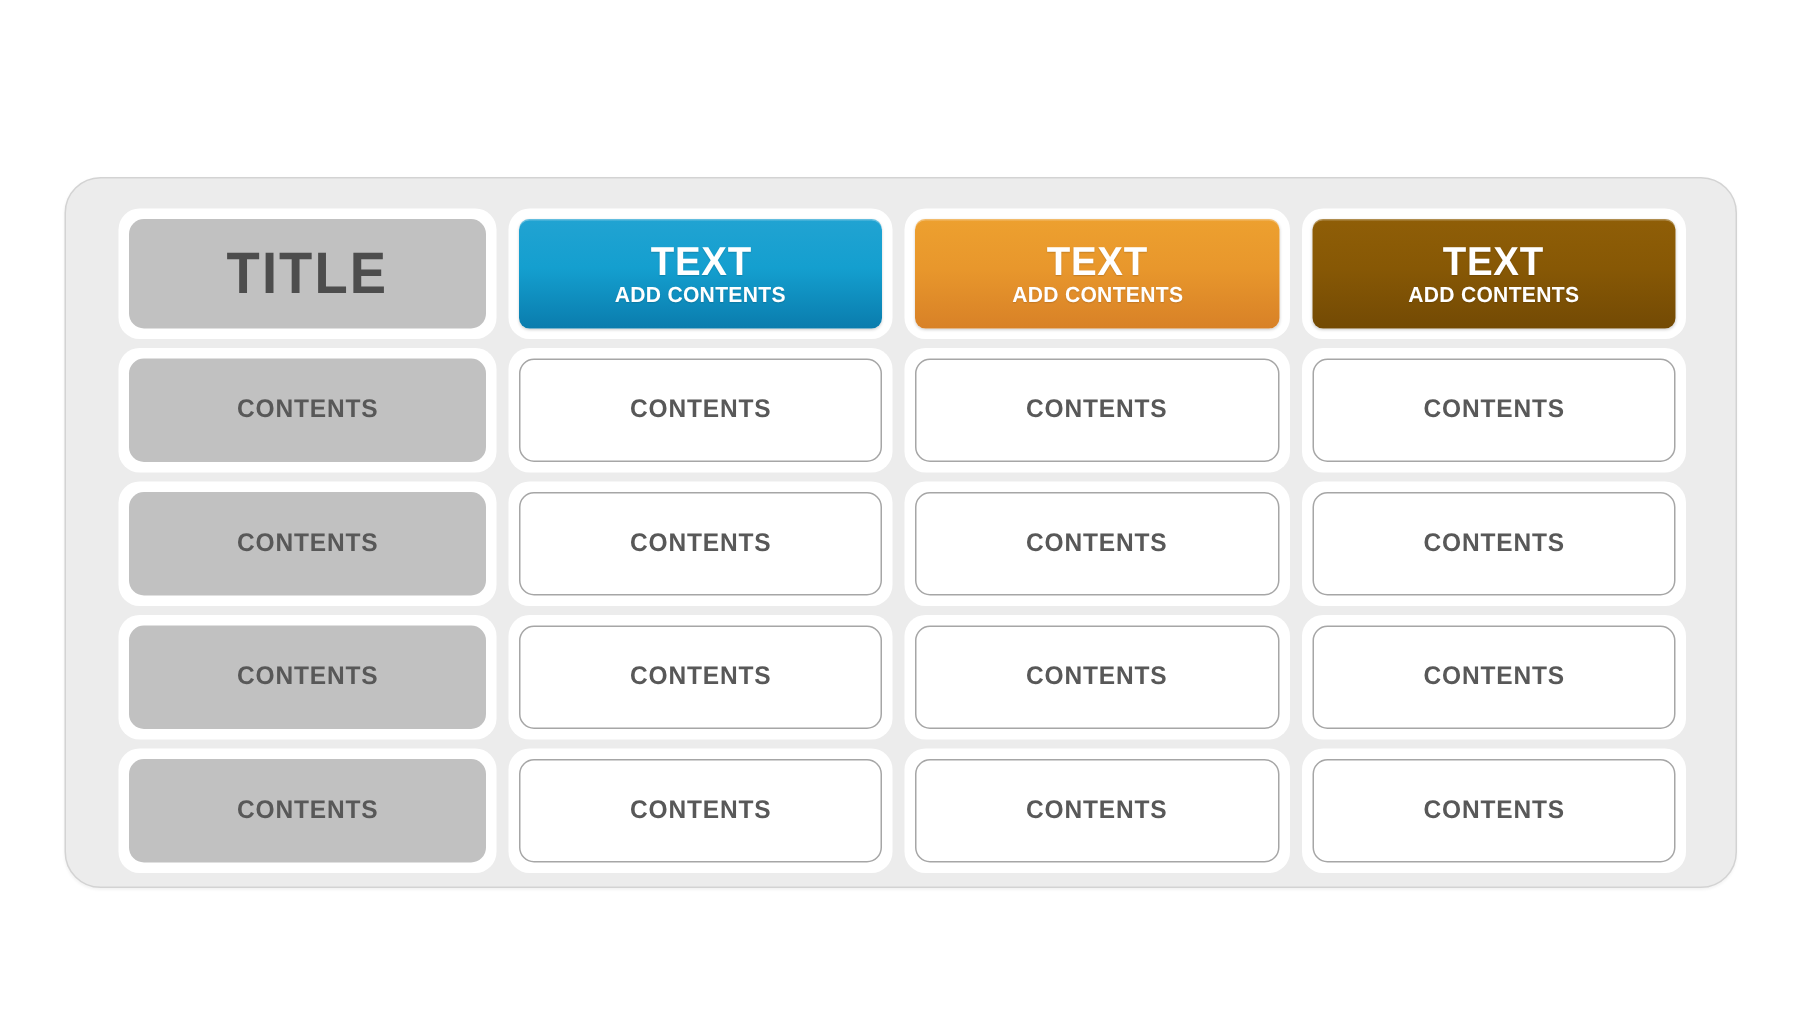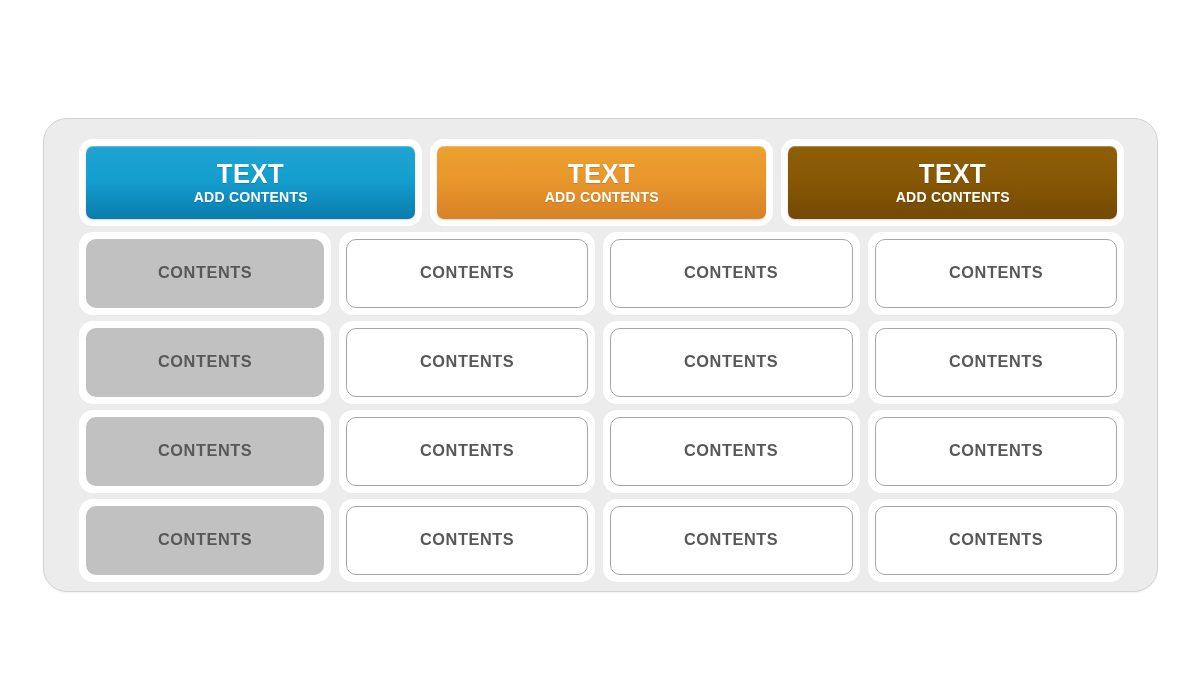--- a/index.html
+++ b/index.html
@@ -138,20 +138,25 @@
 </head>
 <body>
 
 <div id="stage">
 
   <div class="panel">
     <div class="grid">
 
       <div class="row header-row">
 
+        <div class="frame col-label">
+          <div class="cell title-cell">
+            <span class="title-text">TITLE</span>
+          </div>
+        </div>
 
         <div class="frame col-data">
           <div class="cell head-cell head-blue">
             <span class="head-main">TEXT</span>
             <span class="head-sub">ADD CONTENTS</span>
           </div>
         </div>
 
         <div class="frame col-data">
           <div class="cell head-cell head-orange">

